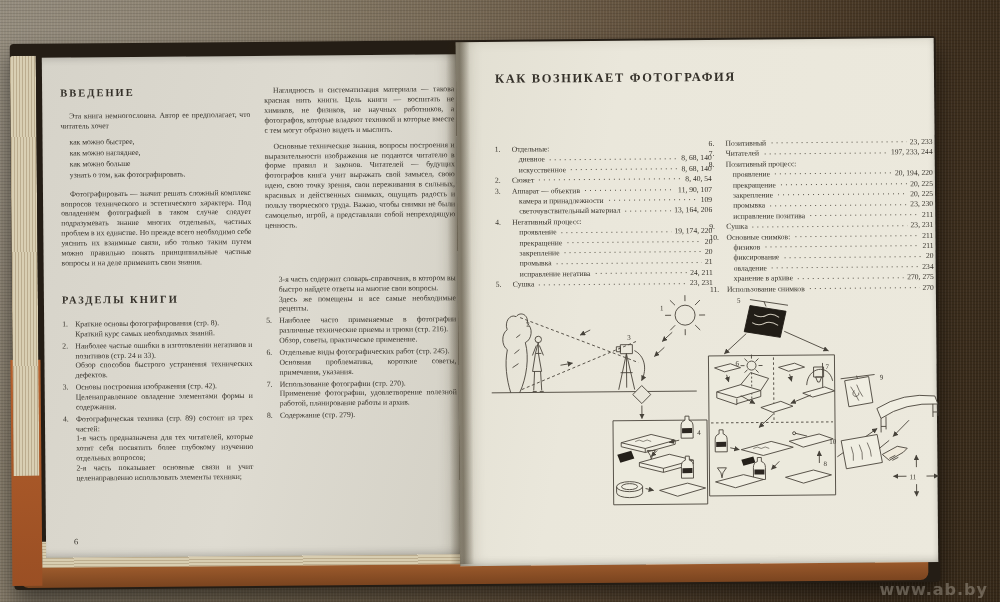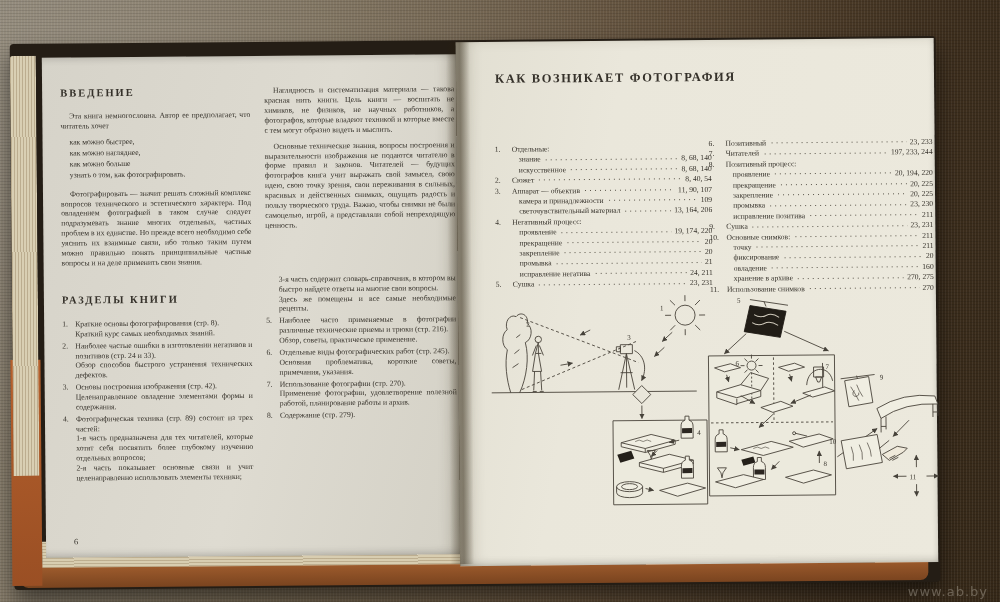--- a/index.html
+++ b/index.html
@@ -56,21 +56,21 @@
   .toc-row.indent .toc-num{width:0;}
   .toc-label{flex:none;}
   .toc-dots{flex:1;min-width:5px;margin:0 3px;height:8px;
       background-image:radial-gradient(circle,#5a554a 0.7px,transparent 0.9px);
       background-size:5px 3px;background-repeat:repeat-x;background-position:left 85%;}
   .toc-row.no-pages .toc-dots{background:none;}
   .toc-pages{flex:none;}
   .diag{position:absolute;left:30px;top:252px;}
   .diag text{font-size:7px;fill:#3a362e;stroke:none;font-family:"Liberation Serif","DejaVu Serif",serif;}
   .watermark{position:absolute;right:12px;bottom:3px;font-family:"DejaVu Sans","Liberation Sans",sans-serif;
-      font-size:13px;letter-spacing:1px;color:rgba(235,228,214,0.30);}
+      font-size:16px;letter-spacing:1px;color:rgba(235,228,214,0.30);font-weight:bold;}
 </style>
 </head>
 <body>
 
 <div class="book">
   <div class="cover"></div>
   <div class="cover-bottom"></div>
   <div class="edge-bottom"></div>
   <div class="endpaper"></div>
   <div class="edge-left"></div>
@@ -178,21 +178,21 @@
 
         <div class="toc-row no-pages">
           <span class="toc-num">1.</span>
           <span class="toc-label">Отдельные:</span>
           <span class="toc-dots"></span>
           <span class="toc-pages"></span>
         </div>
 
         <div class="toc-row indent">
           <span class="toc-num"></span>
-          <span class="toc-label">знание</span>
+          <span class="toc-label">дневное</span>
           <span class="toc-dots"></span>
           <span class="toc-pages">8, 68, 140</span>
         </div>
 
         <div class="toc-row indent">
           <span class="toc-num"></span>
           <span class="toc-label">искусственное</span>
           <span class="toc-dots"></span>
           <span class="toc-pages">8, 68, 140</span>
         </div>
@@ -341,37 +341,37 @@
 
         <div class="toc-row">
           <span class="toc-num">10.</span>
           <span class="toc-label">Основные снимков:</span>
           <span class="toc-dots"></span>
           <span class="toc-pages">211</span>
         </div>
 
         <div class="toc-row indent">
           <span class="toc-num"></span>
-          <span class="toc-label">точку</span>
+          <span class="toc-label">физиков</span>
           <span class="toc-dots"></span>
           <span class="toc-pages">211</span>
         </div>
 
         <div class="toc-row indent">
           <span class="toc-num"></span>
           <span class="toc-label">фиксирование</span>
           <span class="toc-dots"></span>
           <span class="toc-pages">20</span>
         </div>
 
         <div class="toc-row indent">
           <span class="toc-num"></span>
           <span class="toc-label">овладение</span>
           <span class="toc-dots"></span>
-          <span class="toc-pages">160</span>
+          <span class="toc-pages">234</span>
         </div>
 
         <div class="toc-row indent">
           <span class="toc-num"></span>
           <span class="toc-label">хранение в архиве</span>
           <span class="toc-dots"></span>
           <span class="toc-pages">270, 275</span>
         </div>
 
         <div class="toc-row">

